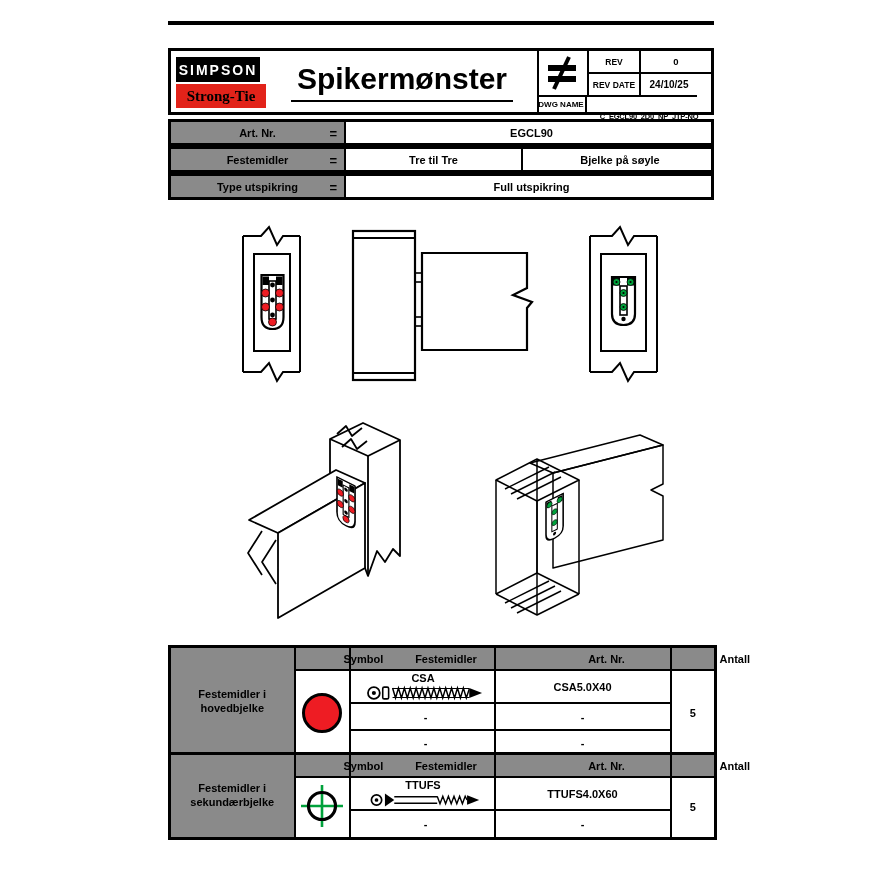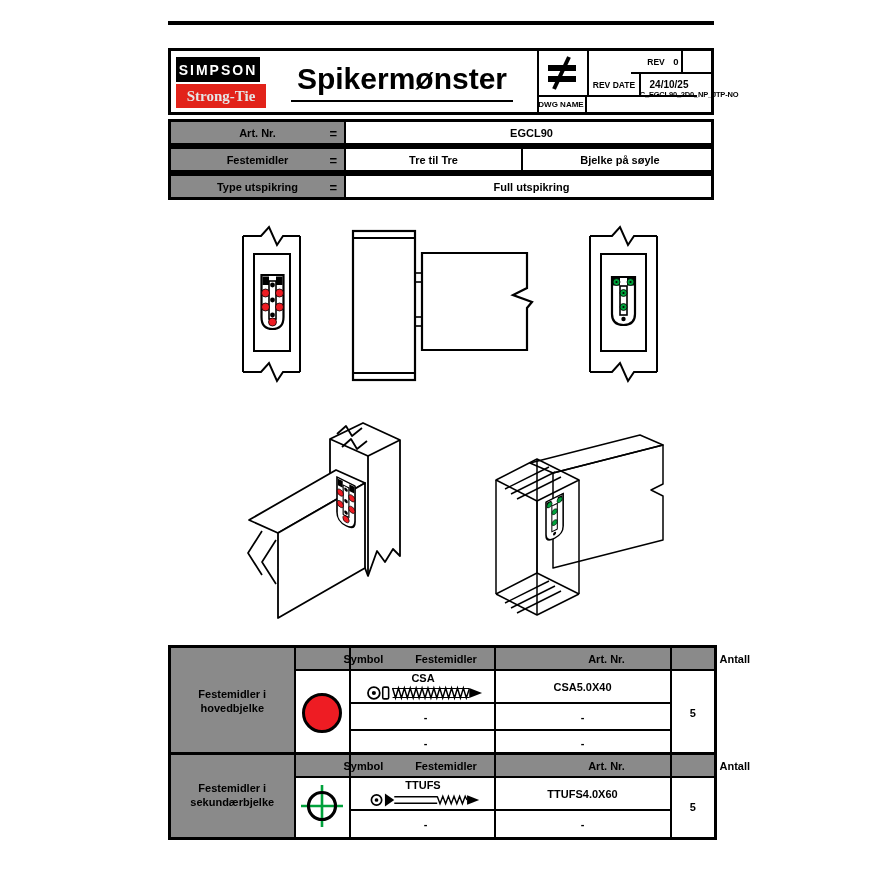--- a/index.html
+++ b/index.html
@@ -8,32 +8,32 @@
   .abs{position:absolute;box-sizing:border-box;}
 
   
   .top-rule{left:168px;top:21px;width:546px;height:4px;background:#000;}
 
   
   .titleblock{left:168px;top:48px;width:546px;height:67px;border:3px solid #000;background:#fff;}
   .tb-cell{position:absolute;box-sizing:border-box;display:flex;align-items:center;justify-content:center;}
   .logo-simpson{left:5px;top:6px;width:84px;height:25px;background:#000;color:#fff;
                 font-weight:bold;font-size:14px;letter-spacing:2px;}
-  .logo-strongtie{left:5px;top:33px;width:90px;height:24px;color:#e5e5e5;
+  .logo-strongtie{left:5px;top:33px;width:90px;height:24px;color:#000000;
                   font-family:"Liberation Serif",serif;font-weight:bold;font-size:15px;}
   .tb-title{left:100px;top:0;width:262px;height:61px;}
   .tb-title span{font-size:30px;font-weight:bold;border-bottom:2px solid #000;padding:0 6px 4px 6px;}
   .tb-vline{left:366px;top:0;width:0;height:61px;border-left:2px solid #000;}
   .neq-cell{left:366px;top:0;width:52px;height:46px;border-right:2px solid #000;border-bottom:2px solid #000;}
-  .rev-row1-label{left:418px;top:0;width:52px;height:23px;border-right:2px solid #000;border-bottom:2px solid #000;font-size:8.5px;font-weight:bold;margin-left:42px;}
+  .rev-row1-label{left:418px;top:0;width:52px;height:23px;border-right:2px solid #000;border-bottom:2px solid #000;font-size:8.5px;font-weight:bold;}
   .rev-row1-value{left:470px;top:0;width:70px;height:23px;border-bottom:2px solid #000;font-size:9.5px;font-weight:bold;}
   .rev-row2-label{left:418px;top:23px;width:52px;height:23px;border-right:2px solid #000;border-bottom:2px solid #000;font-size:8.5px;font-weight:bold;}
   .rev-row2-value{left:470px;top:23px;width:56px;height:23px;border-bottom:2px solid #000;font-size:10px;font-weight:bold;}
   .dwg-label{left:366px;top:46px;width:50px;height:15px;border-right:2px solid #000;font-size:8px;font-weight:bold;}
-  .dwg-value{left:416px;top:36px;width:124px;height:15px;font-size:7.5px;font-weight:bold;letter-spacing:-0.2px;margin-left:40px;}
+  .dwg-value{left:416px;top:58px;width:124px;height:15px;font-size:7.5px;font-weight:bold;letter-spacing:-0.2px;}
 
   
   .info-row{left:168px;width:546px;height:27px;border:3px solid #000;background:#fff;}
   .ir-label{position:absolute;left:0;top:0;width:175px;height:100%;background:#8A8A8A;border-right:2px solid #000;
             display:flex;align-items:center;justify-content:center;font-size:11px;font-weight:bold;box-sizing:border-box;}
   .ir-eq{position:absolute;right:7px;top:50%;transform:translateY(-50%);font-size:13px;font-weight:bold;}
   .ir-val{position:absolute;top:0;height:100%;display:flex;align-items:center;justify-content:center;
           font-size:11px;font-weight:bold;box-sizing:border-box;}
 
   

